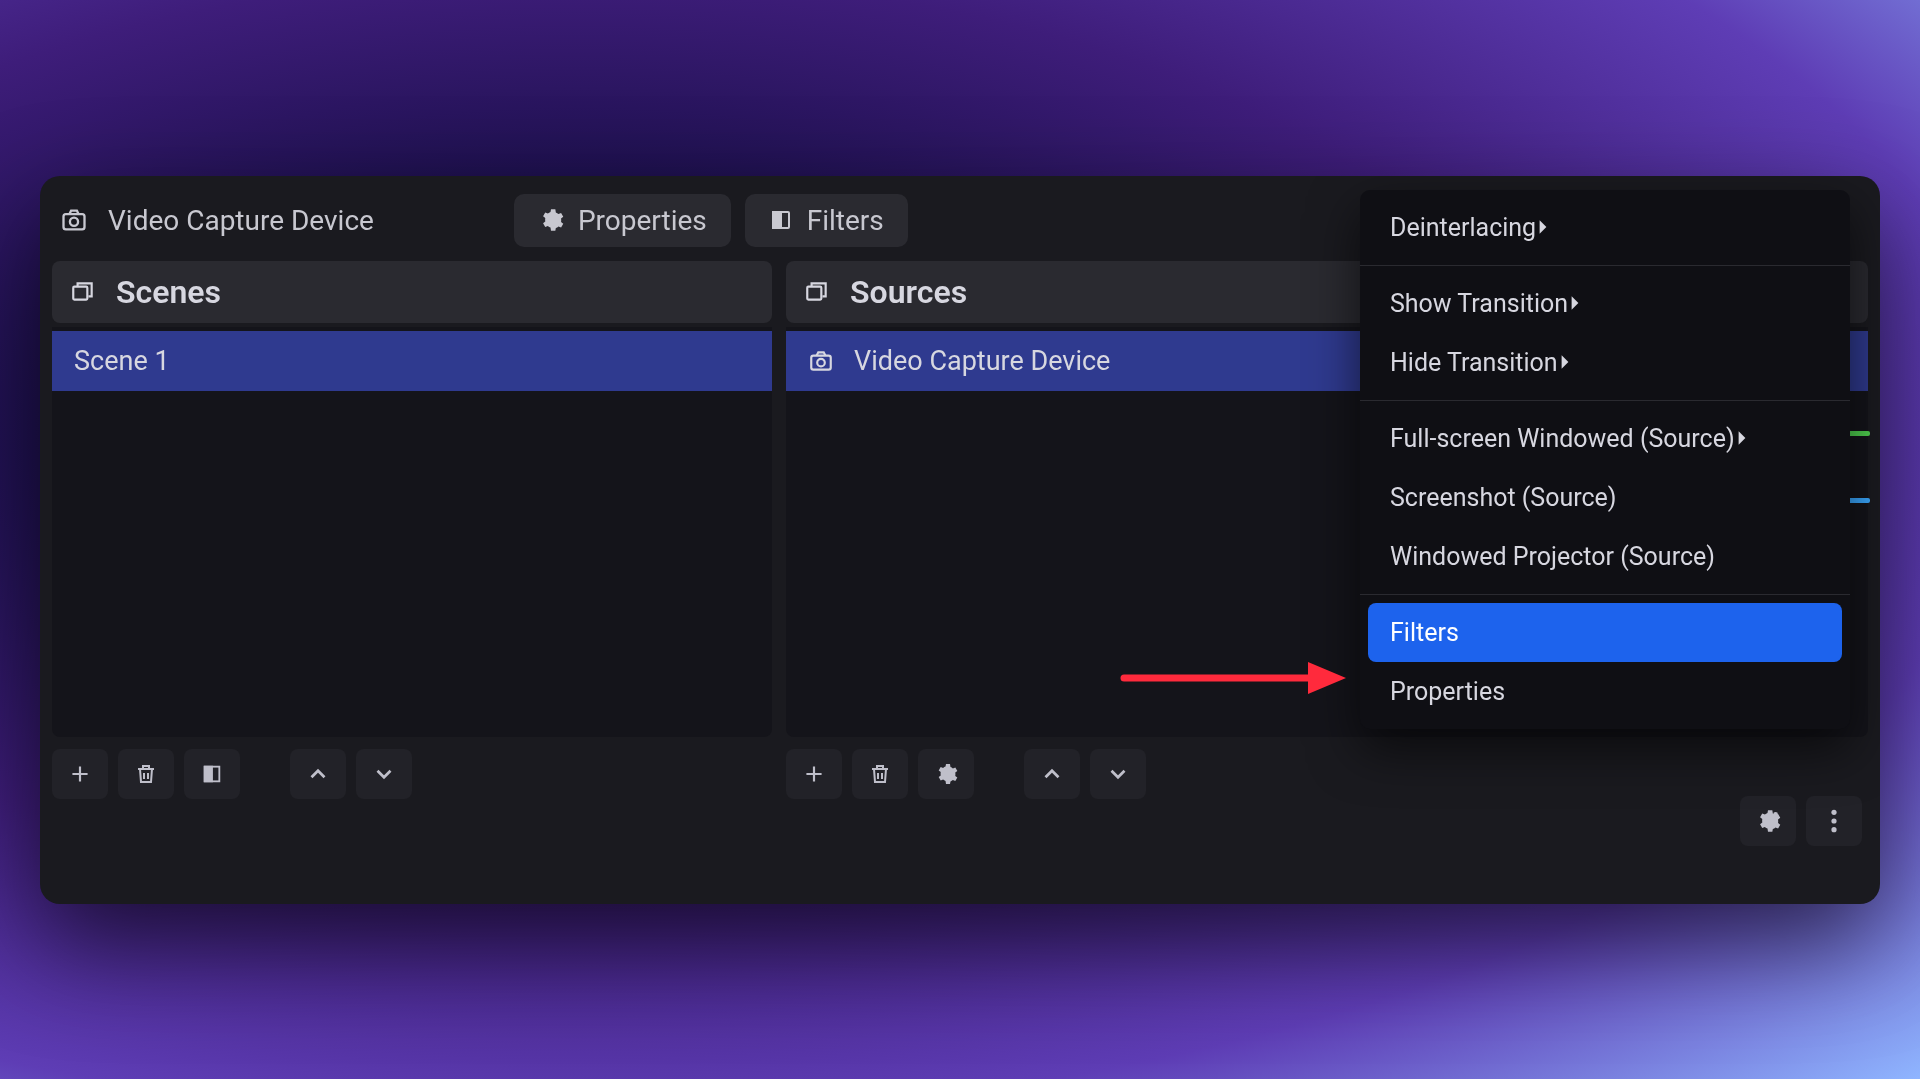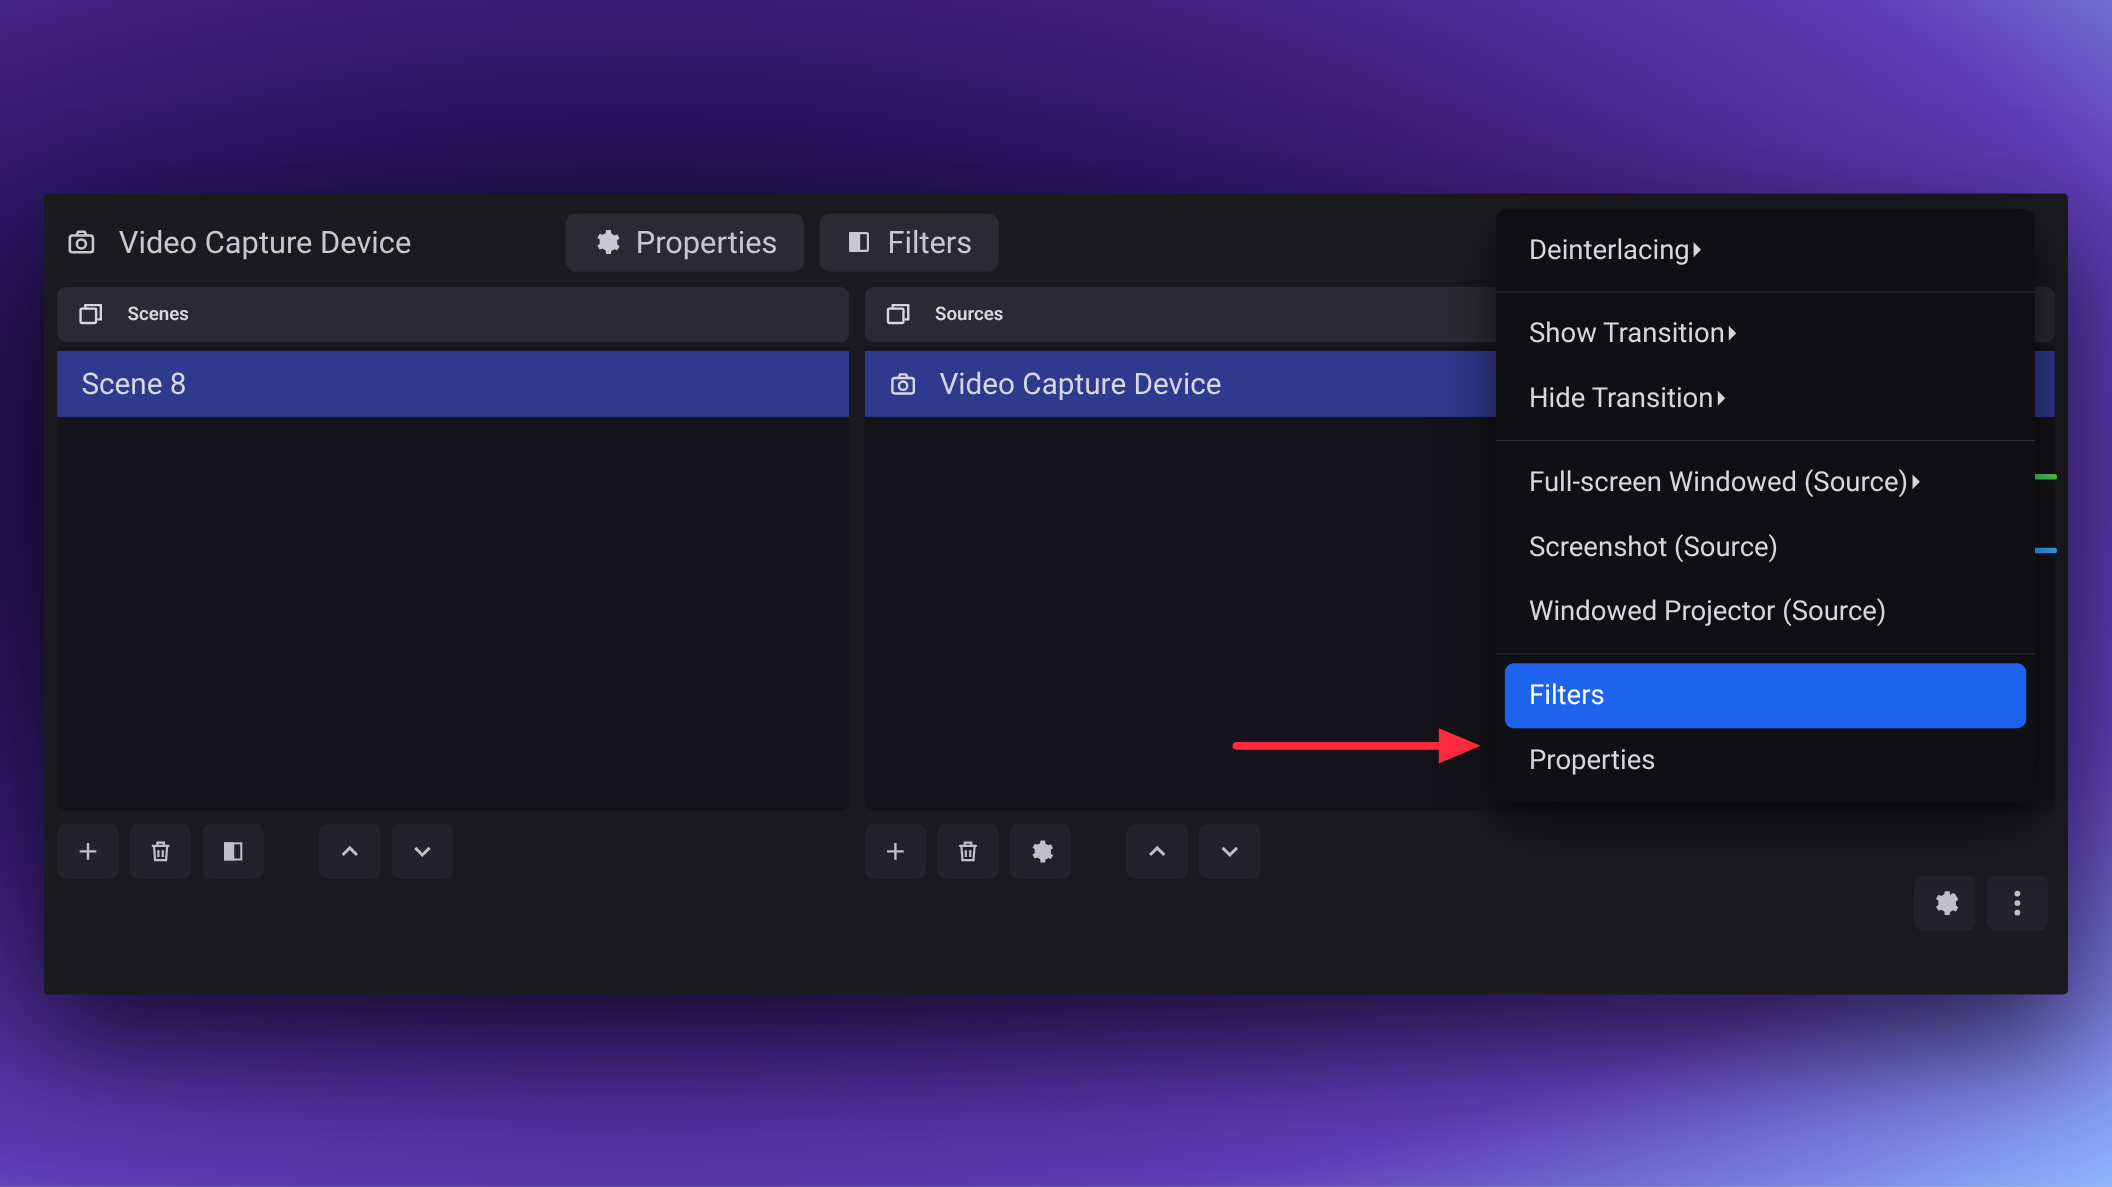--- a/index.html
+++ b/index.html
@@ -12,21 +12,21 @@
   align-items: center;
   justify-content: center;
   overflow: hidden;
 }
 
 .window {
   position: relative;
   width: 1840px;
   height: 728px;
   background: #1a1a1f;
-  border-radius: 4px;
+  border-radius: 20px;
   overflow: hidden;
   box-shadow: 0 40px 100px rgba(0,0,0,0.6);
   padding: 12px;
 }
 
 .top-bar {
   display: flex;
   align-items: center;
   gap: 14px;
   padding: 6px 6px 14px 6px;
@@ -67,21 +67,21 @@
   width: 720px;
 }
 
 .panel-header {
   display: flex;
   align-items: center;
   gap: 20px;
   background: #2a2a30;
   color: #d7d7e0;
   font-weight: 600;
-  font-size: 17px;
+  font-size: 32px;
   padding: 12px 18px;
   border-radius: 8px;
 }
 
 .panel-body {
   flex: 1;
   background: #14141a;
   border-radius: 0 0 8px 8px;
   margin-top: 4px;
   padding-top: 4px;
@@ -244,21 +244,21 @@
         <span>
           <svg width="26" height="26" viewBox="0 0 24 24" fill="none" stroke="#d7d7e0" stroke-width="2">
             <rect x="3" y="7" width="13" height="12" rx="1"></rect>
               <path d="M7 7V4h13v12h-3"></path>
           </svg>
         </span>
         <span>Scenes</span>
       </div>
       <div class="panel-body">
         <div class="list-item selected">
-          <span>Scene 8</span>
+          <span>Scene 1</span>
         </div>
       </div>
       <div class="panel-toolbar">
         <div class="tb-btn">
           <svg width="26" height="26" viewBox="0 0 24 24" stroke="#bfbfca" stroke-width="2">
               <path d="M12 5v14M5 12h14"></path>
             </svg>
         </div>
         <div class="tb-btn">
           <svg width="24" height="26" viewBox="0 0 24 24" fill="none" stroke="#bfbfca" stroke-width="2">

